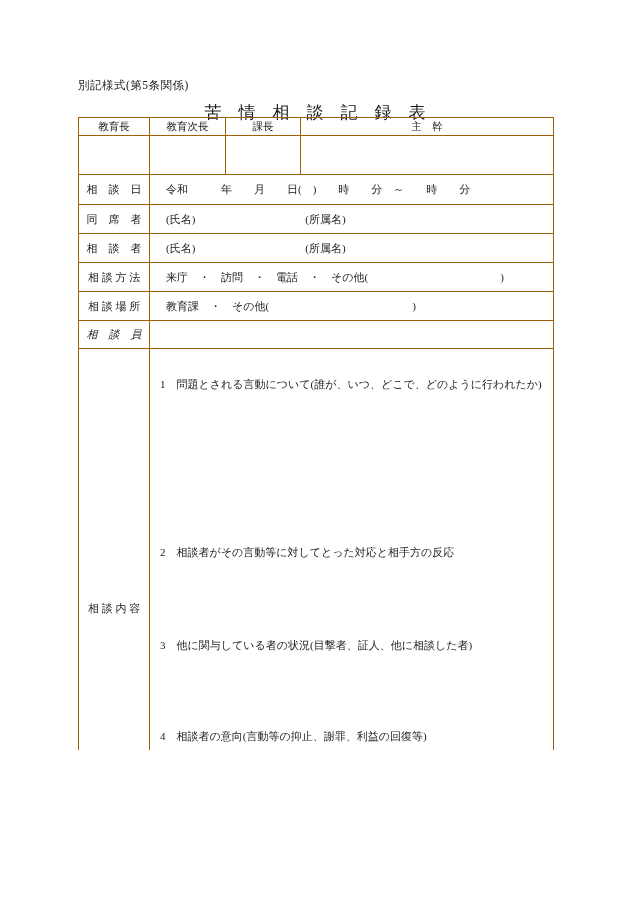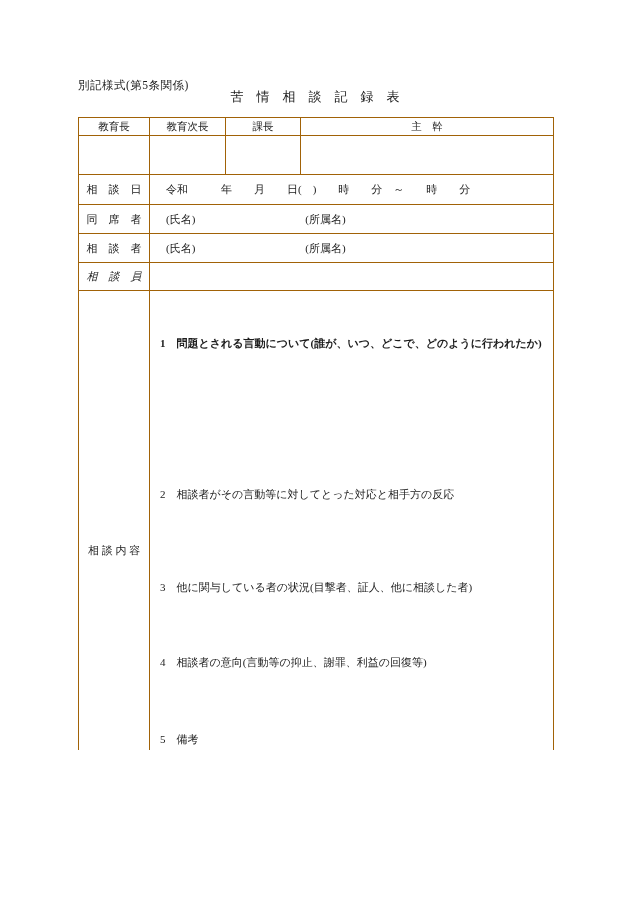--- a/index.html
+++ b/index.html
@@ -20,24 +20,24 @@
     position: absolute;
     left: 78px;
     top: 78px;
     font-size: 11.5px;
     letter-spacing: 0.5px;
     white-space: pre;
   }
   .title {
     position: absolute;
     left: 0;
-    top: 88px;
+    top: 101px;
     width: 630px;
     text-align: center;
-    font-size: 13px;
+    font-size: 17px;
     white-space: pre;
   }
   table.form-table {
     position: absolute;
     left: 78px;
     top: 117px;
     width: 475px;
     table-layout: fixed;
     border-collapse: collapse;
     font-size: 11px;
@@ -66,24 +66,24 @@
     width: 100%;
   }
   .content-item {
     position: absolute;
     left: 10px;
     right: 4px;
     font-size: 11px;
     line-height: 14px;
     white-space: pre;
   }
-  .ci-0 { top: 21px; font-weight: bold; }
+  .ci-0 { top: 4px; }
   .ci-1 { top: 172px; }
   .ci-2 { top: 265px; }
-  .ci-3 { top: 340px; }
+  .ci-3 { top: 356px; }
   .ci-4 { top: 417px; }
 </style>
 </head>
 <body>
 
 <div class="page">
 
   <div class="note">別記様式(第5条関係)</div>
 
   <div class="title">苦　情　相　談　記　録　表</div>
@@ -117,21 +117,29 @@
       <tr class="r-person">
         <td class="label">同　席　者</td>
         <td class="value" colspan="3">(氏名)　　　　　　　　　　(所属名)</td>
       </tr>
 
       <tr class="r-person">
         <td class="label">相　談　者</td>
         <td class="value" colspan="3">(氏名)　　　　　　　　　　(所属名)</td>
       </tr>
 
+      <tr class="r-method">
+        <td class="label">相 談 方 法</td>
+        <td class="value" colspan="3">来庁　・　訪問　・　電話　・　その他(　　　　　　　　　　　　)</td>
+      </tr>
 
+      <tr class="r-place">
+        <td class="label">相 談 場 所</td>
+        <td class="value" colspan="3">教育課　・　その他(　　　　　　　　　　　　　)</td>
+      </tr>
 
       <tr class="r-staff">
         <td class="label">相　談　員</td>
         <td class="value" colspan="3"></td>
       </tr>
 
       <tr class="r-content">
         <td class="label">相 談 内 容</td>
         <td class="content-cell" colspan="3">
           <div class="content-wrap">

